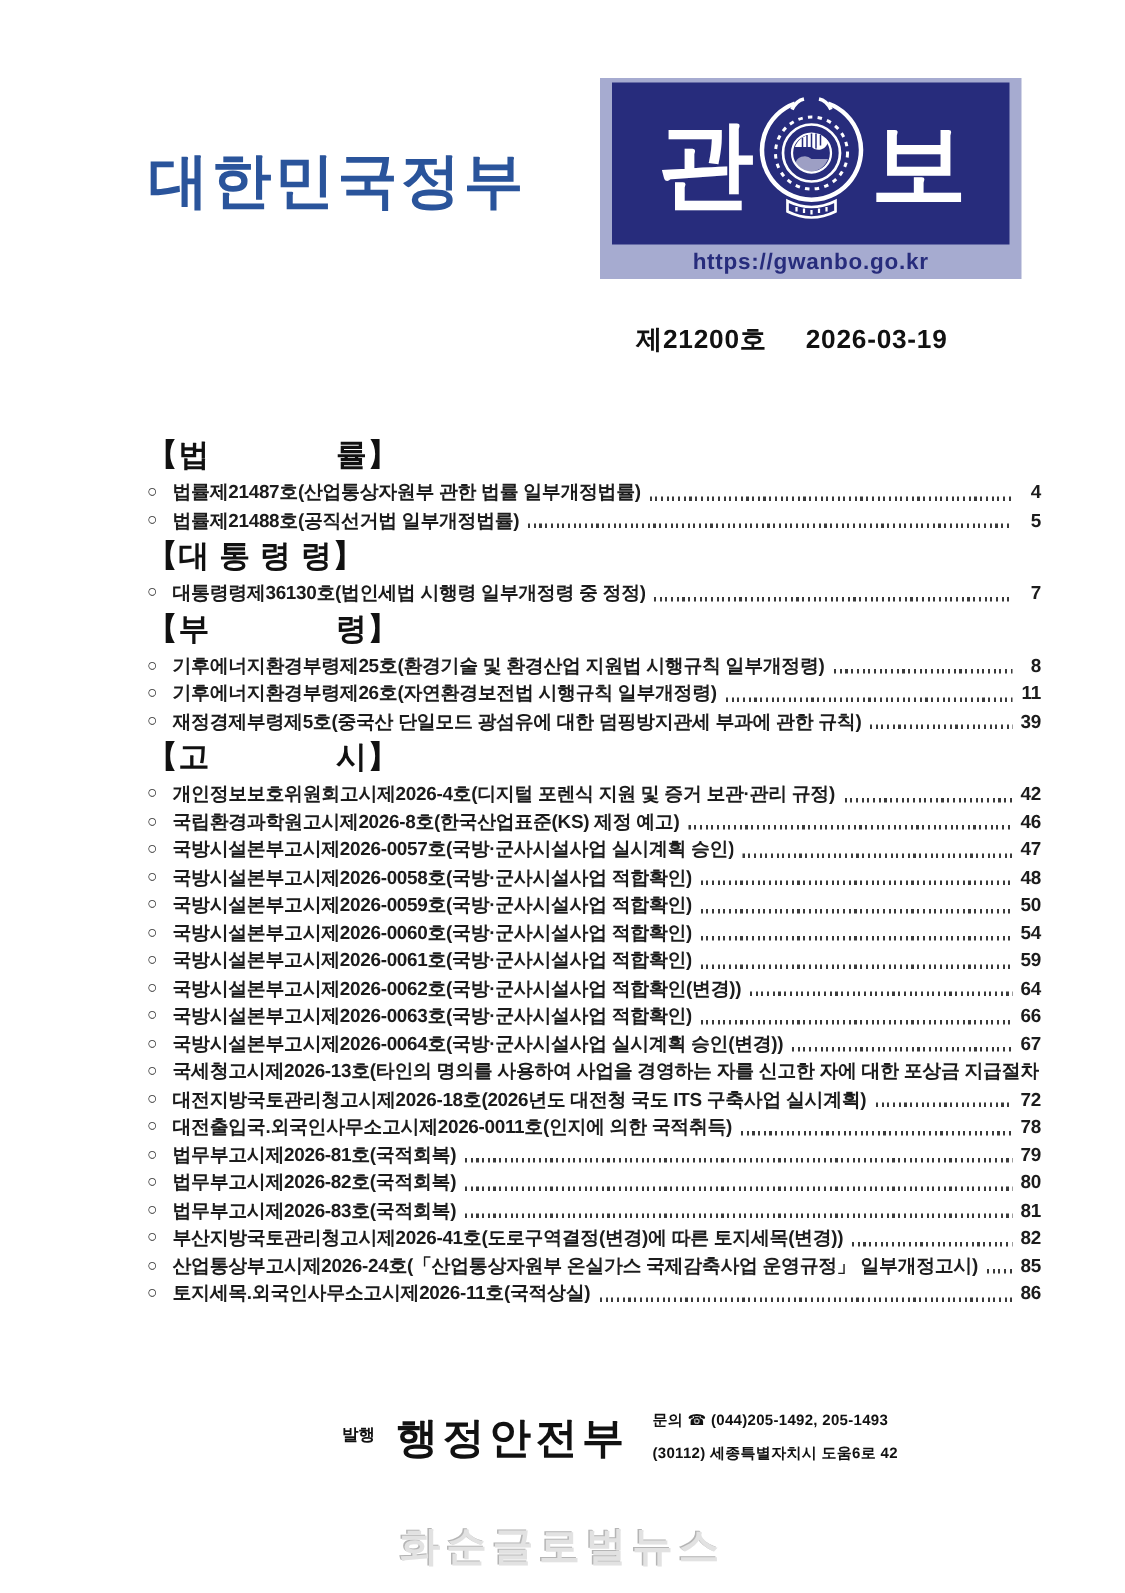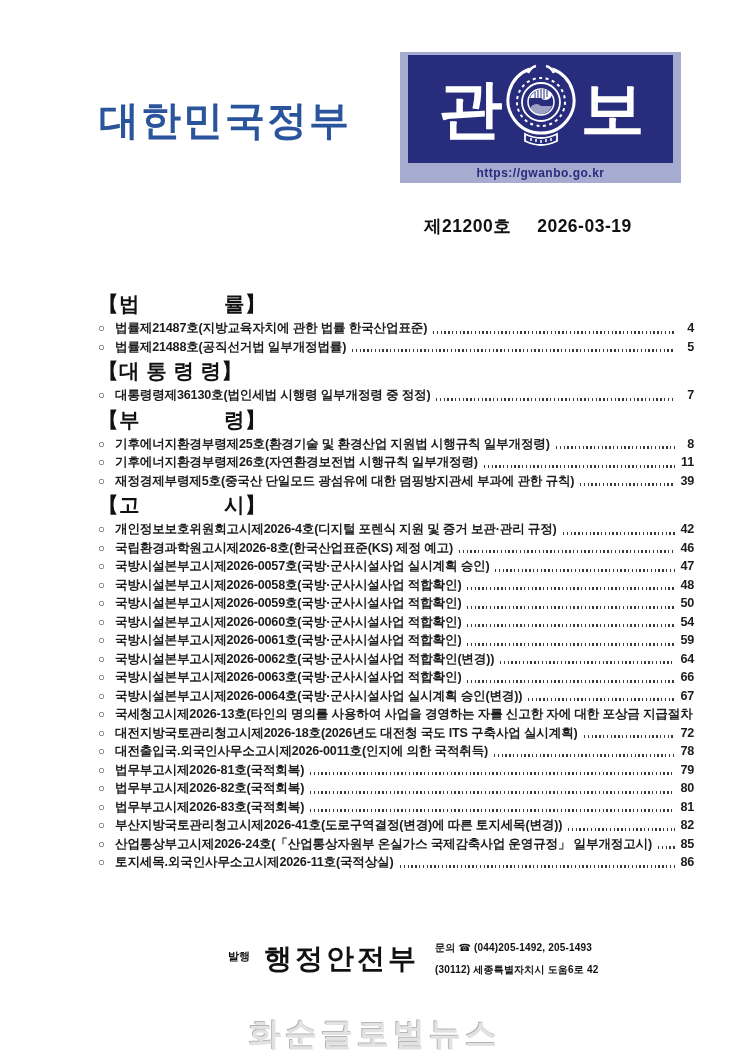--- a/index.html
+++ b/index.html
@@ -30,21 +30,21 @@
     height:108px;
     display:flex; align-items:center; justify-content:center;
   }
   .logo-char {
     color:#ffffff; font-size:64px; font-weight:900; line-height:1;
     letter-spacing:-2px;
   }
   .logo-emblem { margin:0 3px; position:relative; top:2px; }
   .logo-url {
     text-align:center; color:#272c7c; font-weight:700;
-    font-size:12px; padding:3px 0 1px 0; letter-spacing:0.5px;
+    font-size:15px; padding:3px 0 1px 0; letter-spacing:0.5px;
   }
   .issue-line {
     position:absolute; left:424px; top:214px;
     font-size:17.5px; font-weight:700; color:#111;
     letter-spacing:0.5px;
   }
   .issue-line .issue-no { margin-right:26px; }
 
   
   .toc {
@@ -90,21 +90,21 @@
   }
   .contact {
     font-size:10px; font-weight:700; line-height:22px;
     margin-top:1px; color:#111; letter-spacing:0.2px;
     white-space:nowrap;
   }
 
   .watermark {
     position:absolute; left:0; top:1013px; width:100%;
     text-align:center;
-    font-size:32px; font-weight:900; letter-spacing:4px;
+    font-size:27px; font-weight:900; letter-spacing:4px;
     color:#e2e2e2;
     text-shadow:-1px -1px 0 #b5b5b5, 1px 1px 1px #ffffff;
   }
 </style>
 </head>
 <body>
 
 <div class="gov-title">대한민국정부</div>
 
 <div class="logo-outer">
@@ -150,21 +150,21 @@
 </div>
 
 <div class="issue-line">
   <span class="issue-no">제21200호</span><span>2026-03-19</span>
 </div>
 
 <div class="toc" id="toc">
     <div class="sec-title">【법　　　　률】</div>
     <div class="toc-row">
       <span class="bullet">○</span>
-      <span class="itext">법률제21487호(지방교육자치에 관한 법률 한국산업표준)</span>
+      <span class="itext">법률제21487호(산업통상자원부 관한 법률 일부개정법률)</span>
       <span class="dots"></span>
       <span class="page">4</span>
     </div>
     <div class="toc-row">
       <span class="bullet">○</span>
       <span class="itext">법률제21488호(공직선거법 일부개정법률)</span>
       <span class="dots"></span>
       <span class="page">5</span>
     </div>
     <div class="sec-title">【대 통 령 령】</div>

